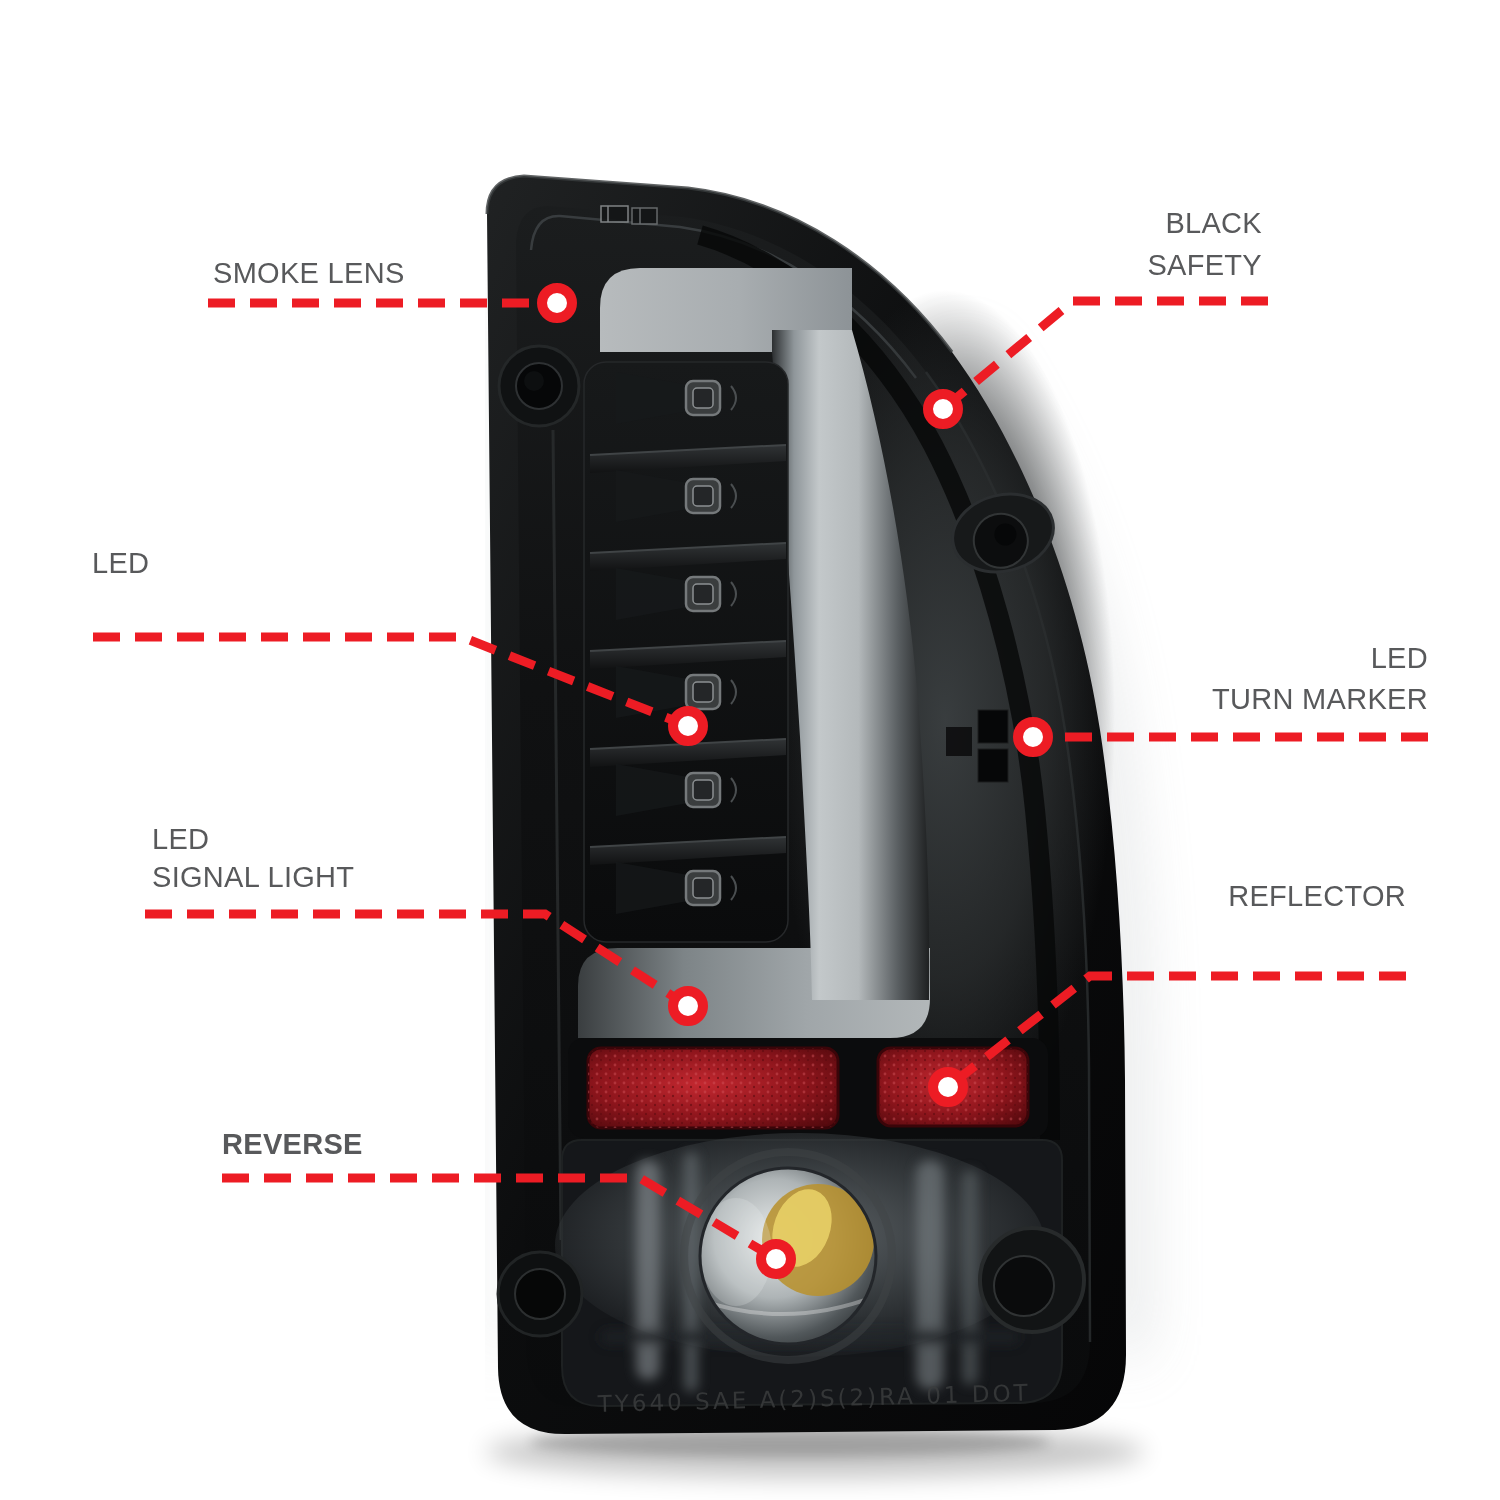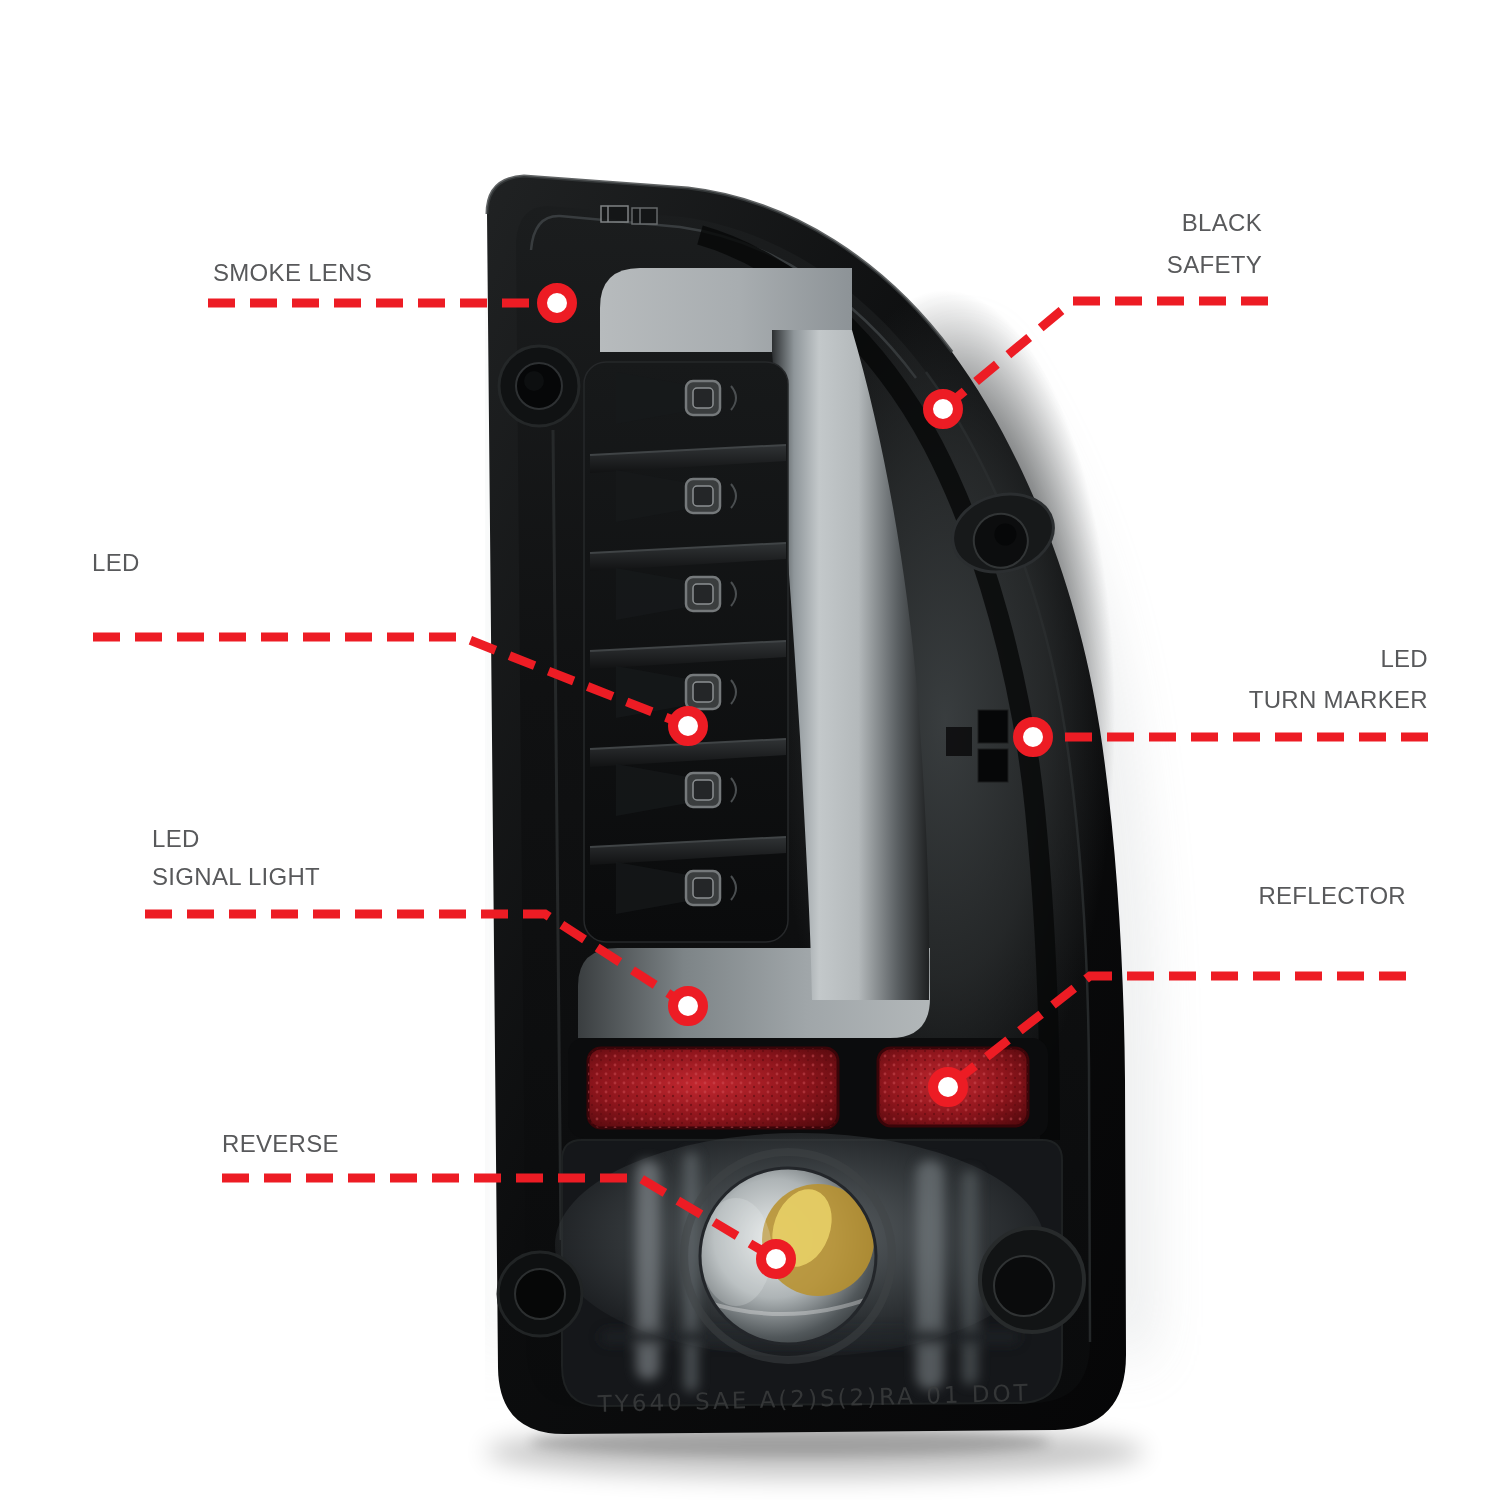--- a/index.html
+++ b/index.html
@@ -1,19 +1,19 @@
 <!DOCTYPE html>
 <html><head>
 <meta charset="utf-8">
 <style>
   html,body{margin:0;padding:0;background:#ffffff;}
   .stage{position:relative;width:1500px;height:1500px;background:#ffffff;overflow:hidden;
          font-family:"Liberation Sans",sans-serif;}
   .stage svg{position:absolute;left:0;top:0;}
-  .callout{position:absolute;color:#58595b;font-size:24px;letter-spacing:.3px;
+  .callout{position:absolute;color:#58595b;font-size:29px;letter-spacing:.3px;
            line-height:38px;white-space:nowrap;}
   .callout span{display:block;}
   .align-right{text-align:right;}
   .lh41{line-height:41px;}
   .lh42{line-height:42px;}
 </style>
 </head>
 <body>
 
 <div class="stage">
@@ -289,17 +289,17 @@
 
 <div class="callout" style="left:152px;top:820px;">
   <span>LED</span>
   <span>SIGNAL LIGHT</span>
 </div>
 
 <div class="callout align-right lh42" style="right:94px;top:875px;">
   <span>REFLECTOR</span>
 </div>
 
-<div class="callout" style="left:222px;top:1125px;">
+<div class="callout" style="left:222px;top:1125px;font-weight:bold;">
   <span>REVERSE</span>
 </div>
 
 </div>
 
 </body></html>

